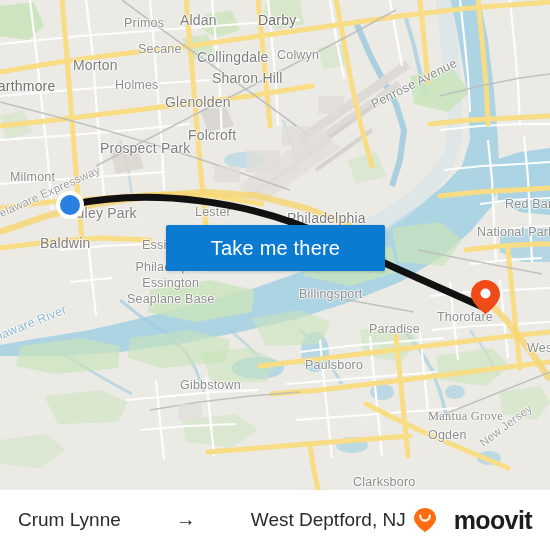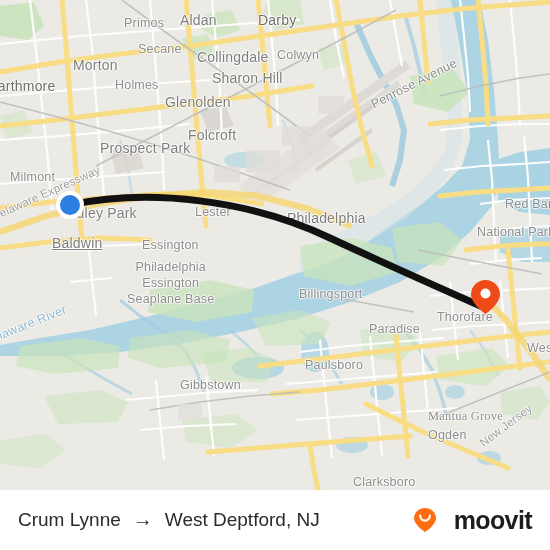--- a/index.html
+++ b/index.html
@@ -137,20 +137,21 @@
     align-items: center;
     justify-content: space-between;
     padding: 0 18px;
     box-sizing: border-box;
   }
   #trip-summary {
     display: flex;
     align-items: flex-start;
     font-size: 19px;
     color: #2b2b2b;
+    gap: 43px;
   }
   #trip-summary .arrow {
     margin: 0 12px;
     font-size: 20px;
     color: #2b2b2b;
     line-height: 1;
   }
   #brand {
     display: flex;
     align-items: center;
@@ -346,21 +347,21 @@
         <div class="map-label sz-md" style="left: 277px; top: 48px;">Colwyn</div>
         <div class="map-label sz-lg" style="left: 73px; top: 57px;">Morton</div>
         <div class="map-label sz-lg" style="left: 212px; top: 70px;">Sharon Hill</div>
         <div class="map-label sz-md" style="left: 115px; top: 78px;">Holmes</div>
         <div class="map-label sz-lg" style="left: 165px; top: 94px;">Glenolden</div>
         <div class="map-label sz-lg" style="left: 188px; top: 127px;">Folcroft</div>
         <div class="map-label sz-lg" style="left: 100px; top: 140px;">Prospect Park</div>
         <div class="map-label sz-xl" style="left: -22px; top: 78px;">Swarthmore</div>
         <div class="map-label sz-lg" style="left: 63px; top: 166px; margin-top: 39px;">Ridley Park</div>
         <div class="map-label sz-md" style="left: 10px; top: 170px;">Milmont</div>
-        <div class="map-label sz-lg" style="left: 52px; top: 235px; text-decoration: underline;">Baldwin</div>
+        <div class="map-label sz-lg" style="left: 40px; top: 235px;">Baldwin</div>
         <div class="map-label sz-md" style="left: 195px; top: 205px;">Lester</div>
         <div class="map-label sz-md" style="left: 142px; top: 238px;">Essington</div>
         <div class="map-label sz-lg" style="left: 287px; top: 210px;">Philadelphia</div>
         <div class="map-label sz-md" style="left: 505px; top: 197px;">Red Bank</div>
         <div class="map-label sz-md" style="left: 477px; top: 225px;">National Park</div>
         <div class="map-label sz-md" style="left: 299px; top: 287px;">Billingsport</div>
         <div class="map-label sz-md" style="left: 437px; top: 310px;">Thorofare</div>
         <div class="map-label sz-md" style="left: 369px; top: 322px;">Paradise</div>
         <div class="map-label sz-md" style="left: 305px; top: 358px;">Paulsboro</div>
         <div class="map-label sz-md" style="left: 527px; top: 341px;">West</div>
@@ -385,20 +386,21 @@
       </svg>
 
       <div class="origin-dot"></div>
 
       <svg class="dest-pin" viewBox="0 0 29 34">
         <path d="M14.5,0 C6.5,0 0,6.5 0,14.5 C0,24 14.5,34 14.5,34 C14.5,34 29,24 29,14.5 C29,6.5 22.5,0 14.5,0 Z" fill="#f04a18"></path>
         <circle cx="14.5" cy="13.5" r="5" fill="#ffffff"></circle>
       </svg>
     </div>
 
+    <button id="cta-button">Take me there</button>
 
   </div>
 
   <div id="footer">
     <div id="trip-summary">
       <span>Crum Lynne</span>
       <span class="arrow">→</span>
       <span>West Deptford, NJ</span>
     </div>
     <div id="brand">

